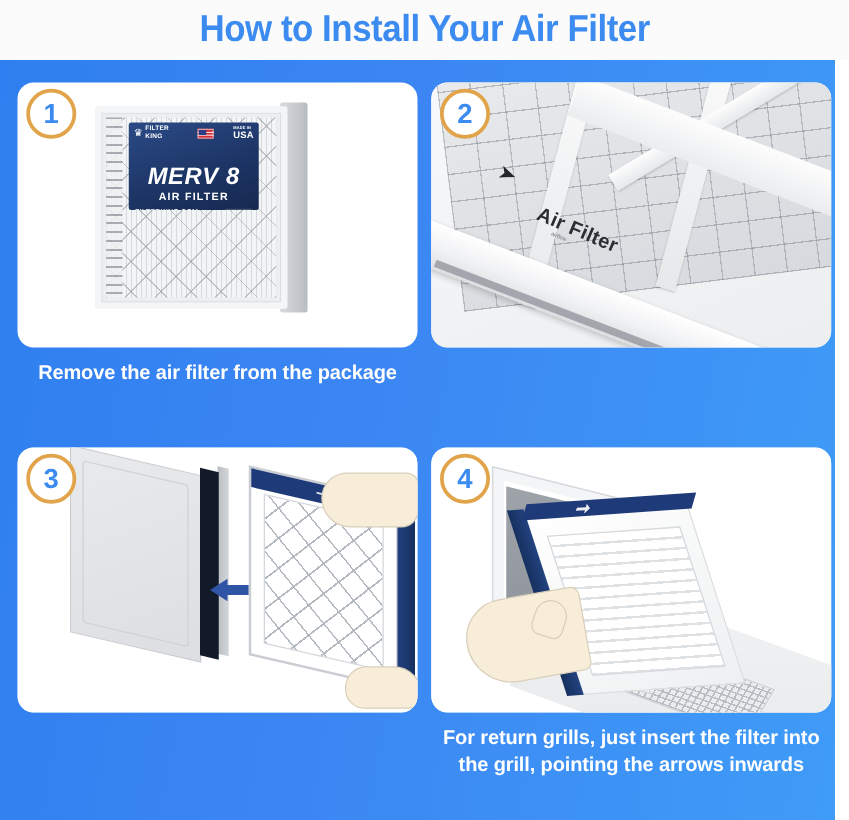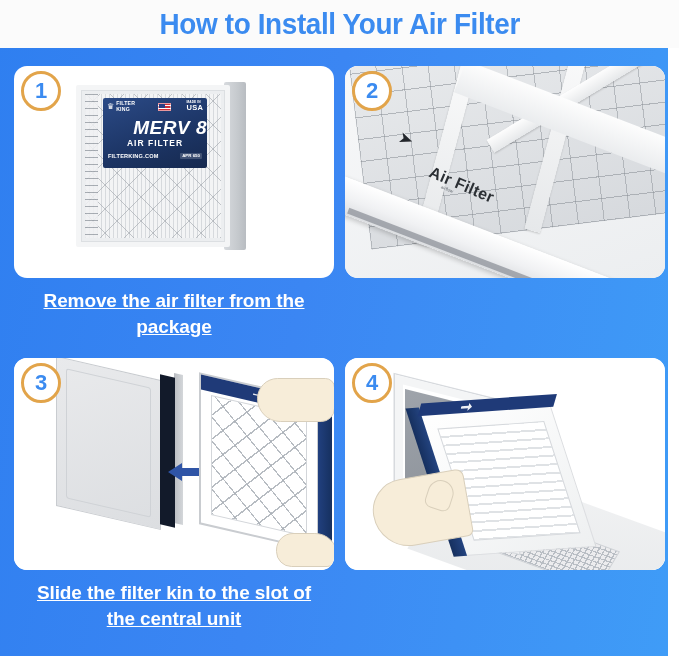--- a/index.html
+++ b/index.html
@@ -94,25 +94,24 @@
     font-weight: bold;
     color: #3b8bf0;
     line-height: 1;
   }
 
   .step-caption {
     margin-top: 10px;
     width: 96%;
     text-align: center;
     color: #ffffff;
-    font-size: 19px;
+    font-size: 16px;
     font-weight: bold;
     line-height: 1.35;
     letter-spacing: -0.1px;
-    text-decoration: underline;
   }
 
   .art {
     position: absolute;
     inset: 0;
   }
 
   
   .p1-filter {
     position: absolute;
@@ -219,26 +218,26 @@
     display: block;
     letter-spacing: .1px;
   }
   .p1-usa-big {
     font-size: 7.5px;
     font-weight: bold;
     display: block;
     letter-spacing: .2px;
   }
   .p1-merv {
-    text-align: right;
+    text-align: center;
     font-size: 19px;
     font-weight: bold;
     font-style: italic;
     letter-spacing: .5px;
-    margin-top: 6px;
+    margin-top: 20px;
     line-height: 1;
   }
   .p1-airfilter {
     text-align: center;
     font-size: 8.5px;
     font-weight: bold;
     letter-spacing: 1px;
     margin-top: 2px;
     line-height: 1;
   }
@@ -689,21 +688,20 @@
 
             <div class="p3-hand-top">
               <div class="hand-shape"></div>
             </div>
             <div class="p3-hand-bot">
               <div class="hand-shape"></div>
             </div>
           </div>
         </div>
       </div>
-      <div class="step-caption">Slide the filter kin to the slot of the central unit</div>
     </div>
 
     <div class="step">
       <div class="step-card">
         <div class="step-badge">
           <span class="step-badge-num">4</span>
         </div>
         <div class="art">
           <div class="p4-scene">
             <div class="p4-ceiling"></div>
@@ -720,16 +718,17 @@
               <div class="p4-door-mark"></div>
             </div>
 
             <div class="p4-hand">
               <div class="hand-shape"></div>
               <div class="p4-thumb"></div>
             </div>
           </div>
         </div>
       </div>
+      <div class="step-caption">For return grills, just insert the filter into the grill, pointing the arrows inwards</div>
     </div>
 
   </div>
 </div>
 
 </body></html>

